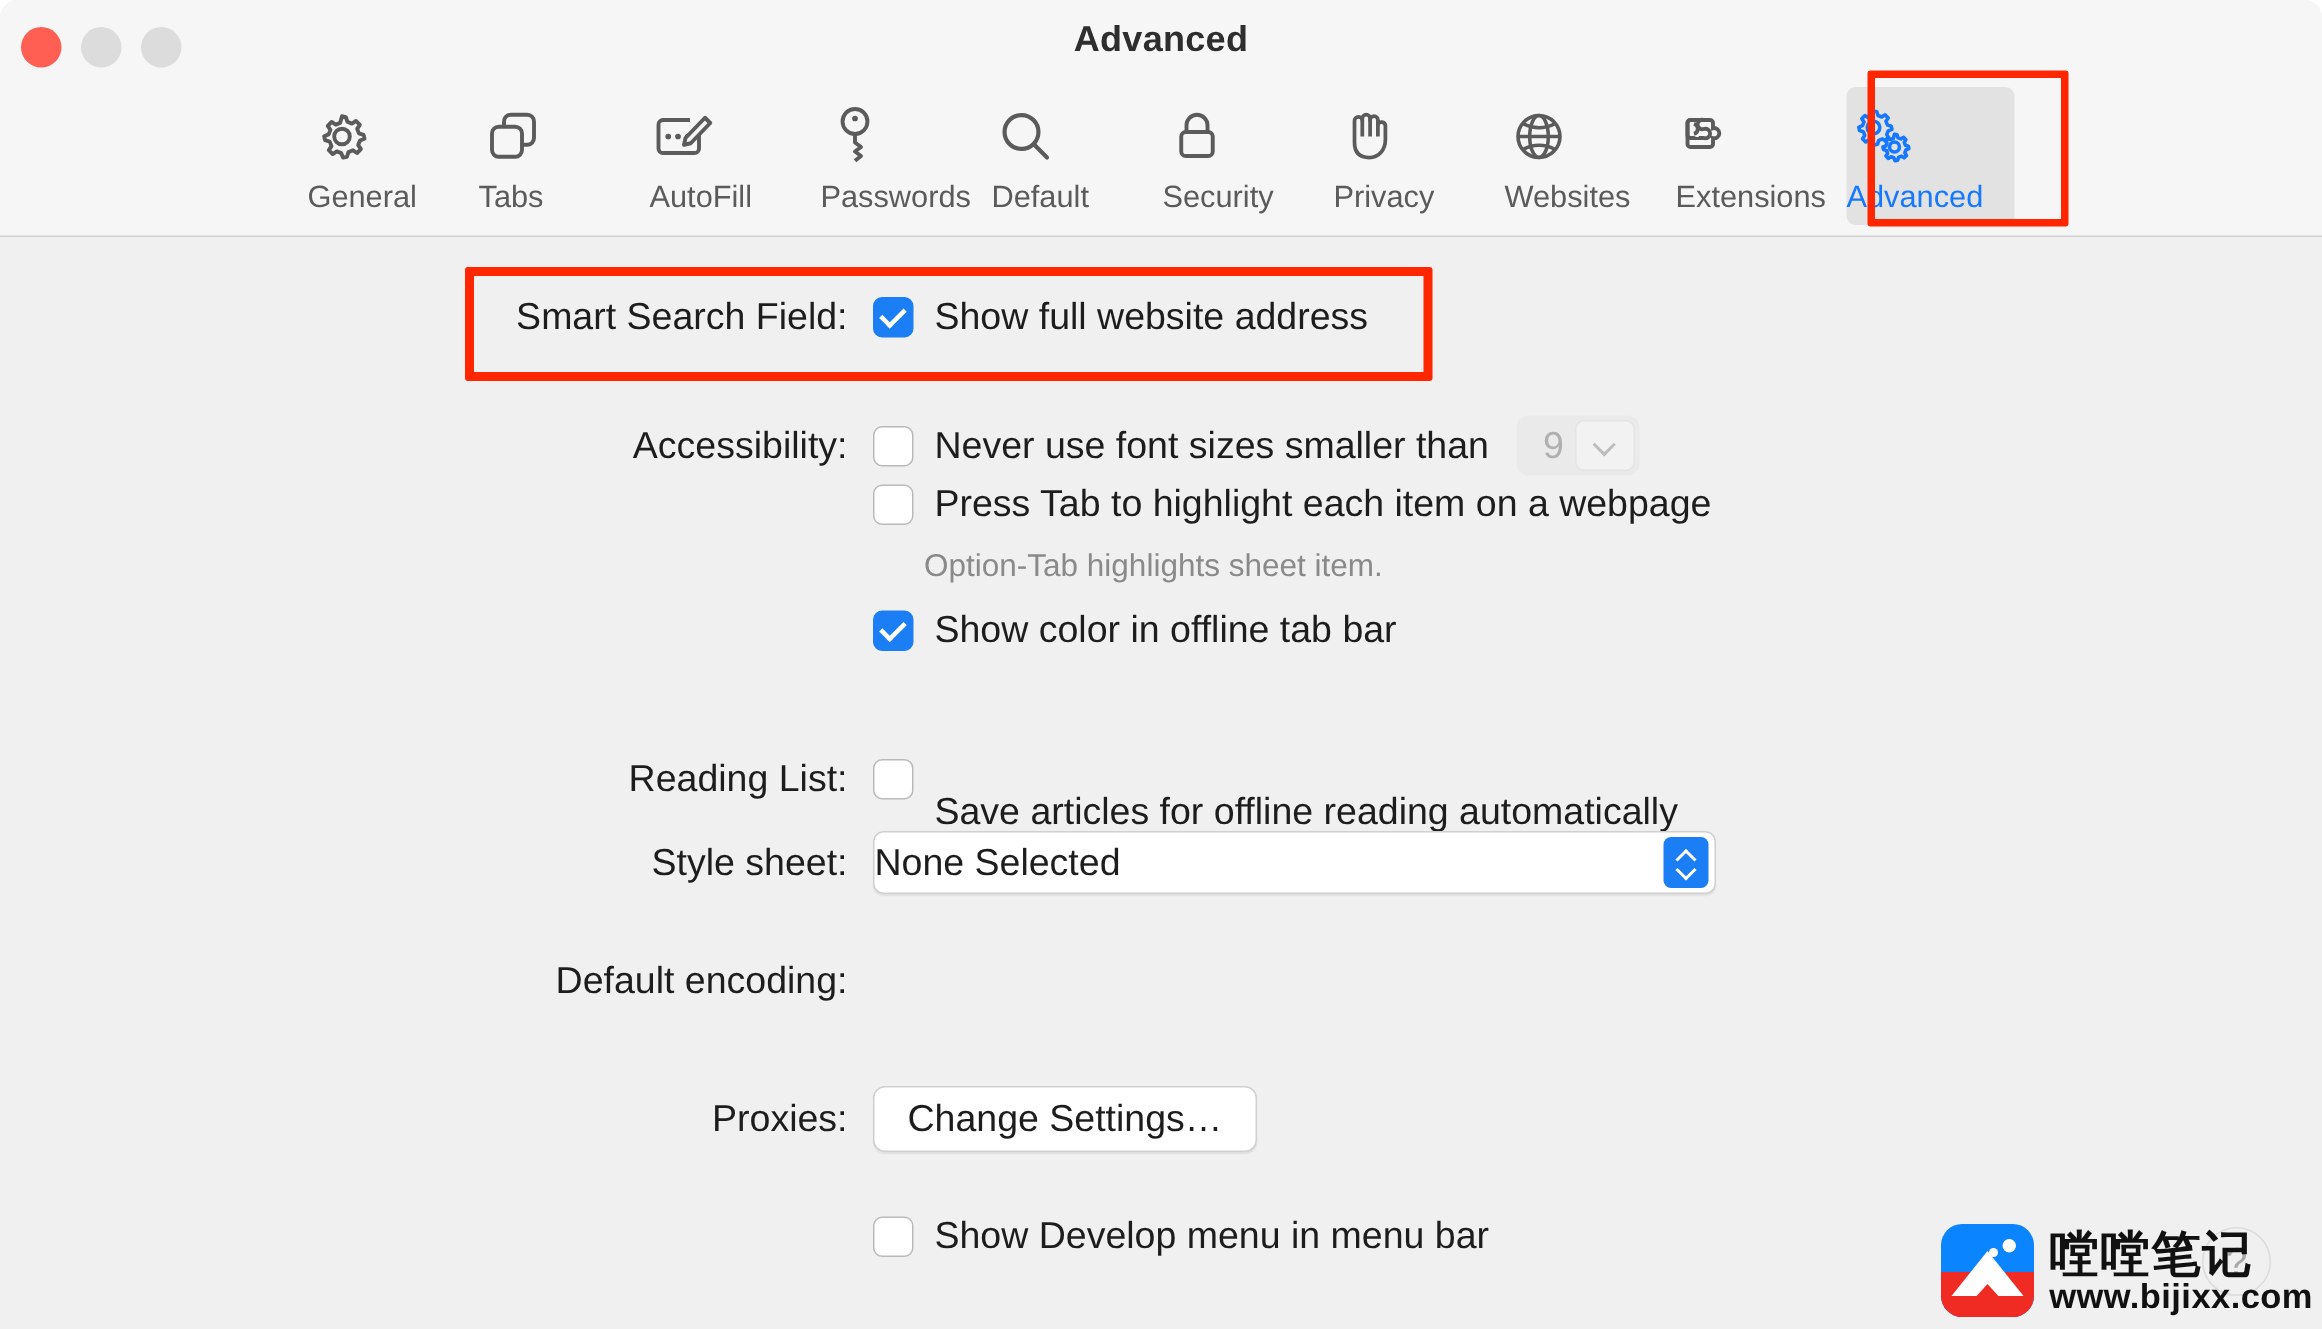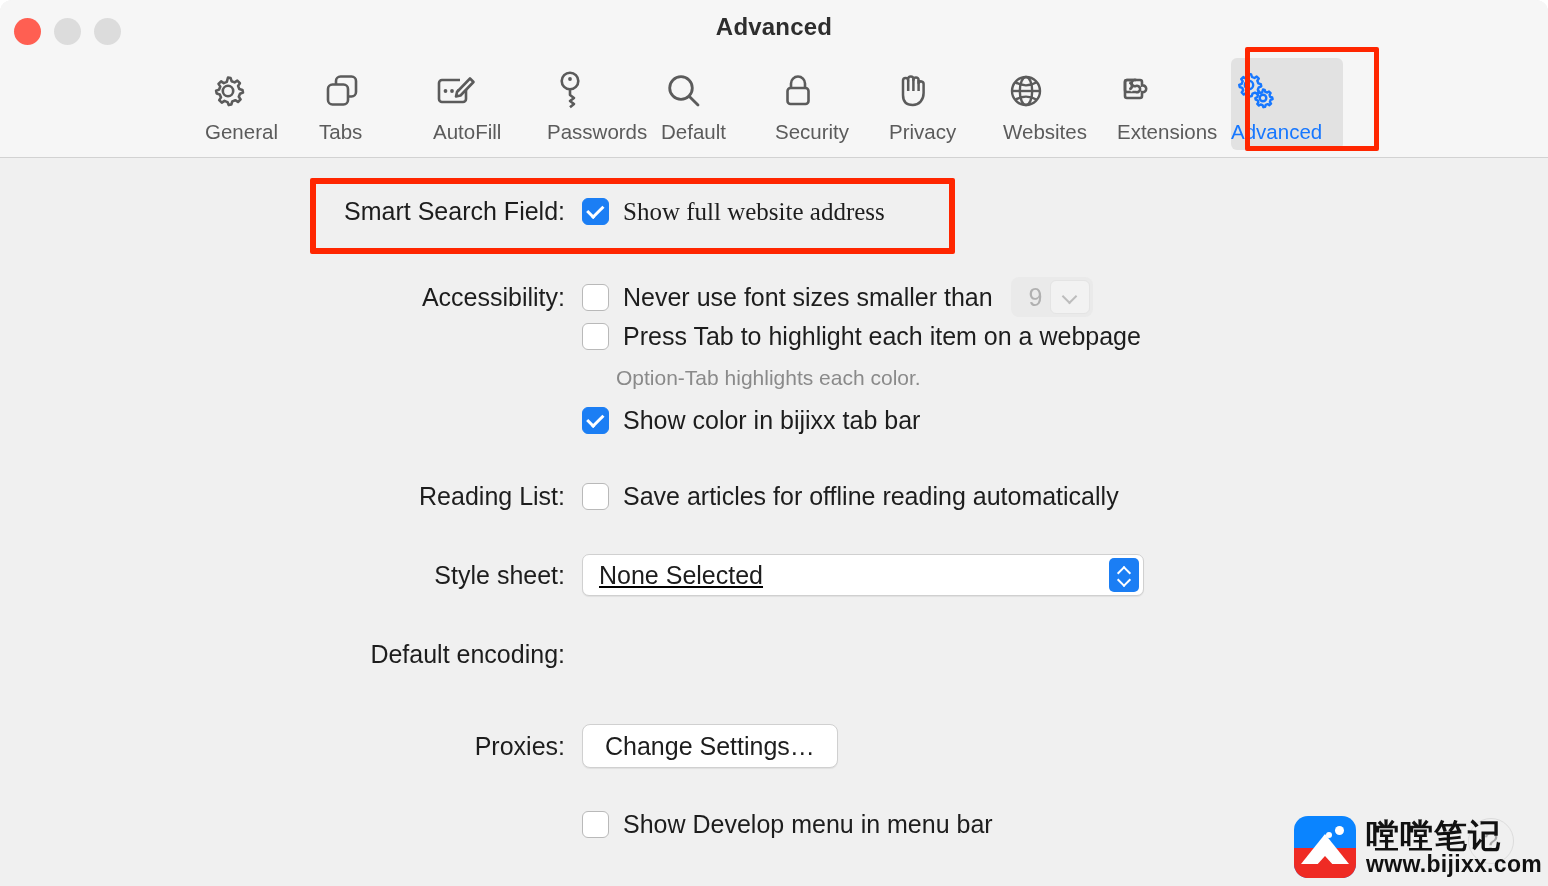--- a/index.html
+++ b/index.html
@@ -128,22 +128,20 @@
 
   
   .popup {
     position: relative;
     height: 42px;
     background: #ffffff;
     border: 1px solid #d0d0d0;
     border-radius: 7px;
     box-shadow: 0 1px 1px rgba(0,0,0,.07);
     display: flex; align-items: center;
-    padding-left: 16px;
-    text-decoration: underline;
   }
   .popup .pv {
     font-size: 25px; color: #1d1d1d; white-space: nowrap;
   }
   .popup .arrows {
     position: absolute; right: 4px; top: 3px;
     width: 30px; height: 34px;
     background: #1b7ef4; border-radius: 5px;
     display: flex; flex-direction: column;
     align-items: center; justify-content: center; gap: 3px;
@@ -393,53 +391,53 @@
     </div>
 
   </div>
   <div id="adv-highlight"></div>
 
   <div id="content">
 
     <div class="row" style="left:330px; top:38px; width:760px;">
       <div class="lbl" style="width:235px;">Smart Search Field:</div>
       <div class="cbx on" style="margin-left:17px;"></div>
-      <div class="ctl-text" style="margin-left:14px;font-family:Liberation Serif, serif;">Show full website address</div>
+      <div class="ctl-text" style="margin-left:14px;">Show full website address</div>
     </div>
 
     <div class="row" style="left:330px; top:118px; width:840px;">
       <div class="lbl" style="width:235px;">Accessibility:</div>
       <div class="cbx" style="margin-left:17px;"></div>
       <div class="ctl-text" style="margin-left:14px;">Never use font sizes smaller than</div>
       <div class="stepper" style="margin-left:18px;">
         <span class="sv">9</span>
         <span class="sbtn">
             <span class="c"></span>
           </span>
       </div>
     </div>
 
     <div class="row" style="left:582px; top:163px;">
       <div class="cbx"></div>
       <div class="ctl-text" style="margin-left:14px;">Press Tab to highlight each item on a webpage</div>
     </div>
 
     <div class="row" style="left:616px; top:207px;">
-      <div class="hint">Option-Tab highlights each color.</div>
+      <div class="hint">Option-Tab highlights sheet item.</div>
     </div>
 
     <div class="row" style="left:582px; top:247px;">
       <div class="cbx on"></div>
-      <div class="ctl-text" style="margin-left:14px;">Show color in bijixx tab bar</div>
+      <div class="ctl-text" style="margin-left:14px;">Show color in offline tab bar</div>
     </div>
 
     <div class="row" style="left:330px; top:323px;">
       <div class="lbl" style="width:235px;">Reading List:</div>
       <div class="cbx" style="margin-left:17px;"></div>
-      <div class="ctl-text" style="margin-left:14px;">Save articles for offline reading automatically</div>
+      <div class="ctl-text" style="margin-left:14px;margin-top:45px;">Save articles for offline reading automatically</div>
     </div>
 
     <div class="row" style="left:330px; top:395px;">
       <div class="lbl" style="width:235px;">Style sheet:</div>
       <div class="popup" style="margin-left:17px; width:562px;">
         <span class="pv">None Selected</span>
         <span class="arrows">
           <span class="chev up"></span>
             <span class="chev down"></span>
         </span>

